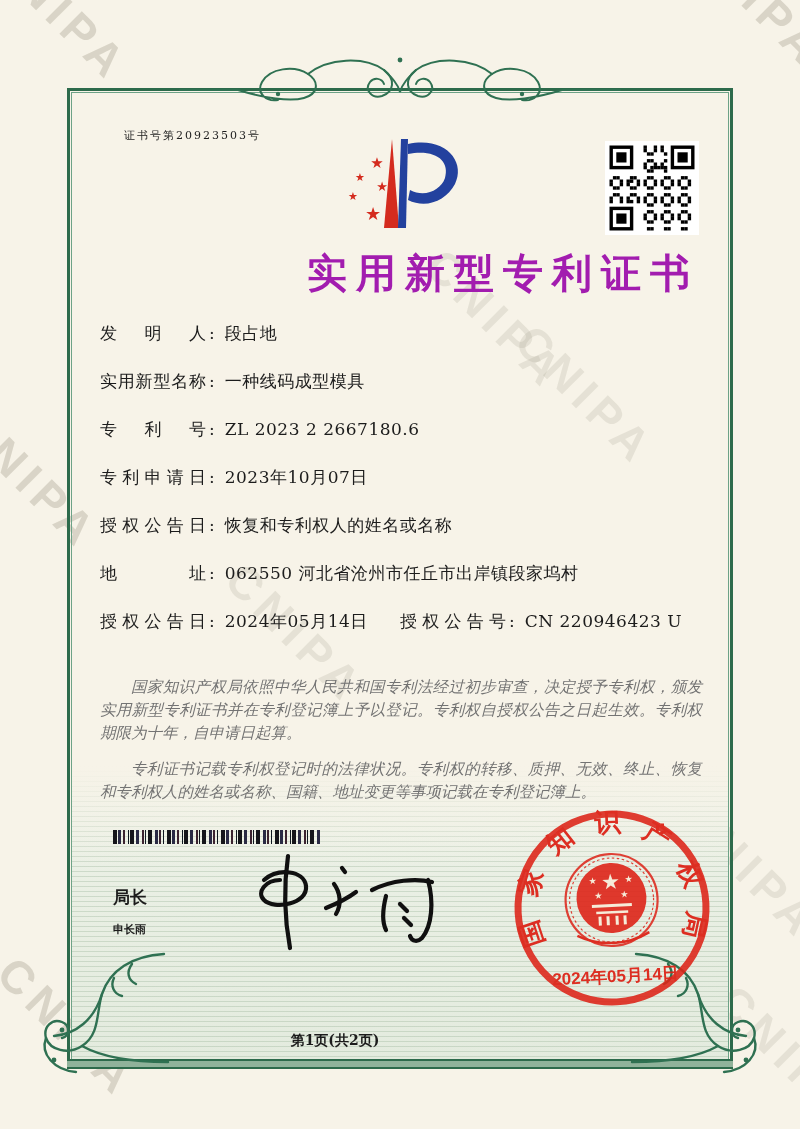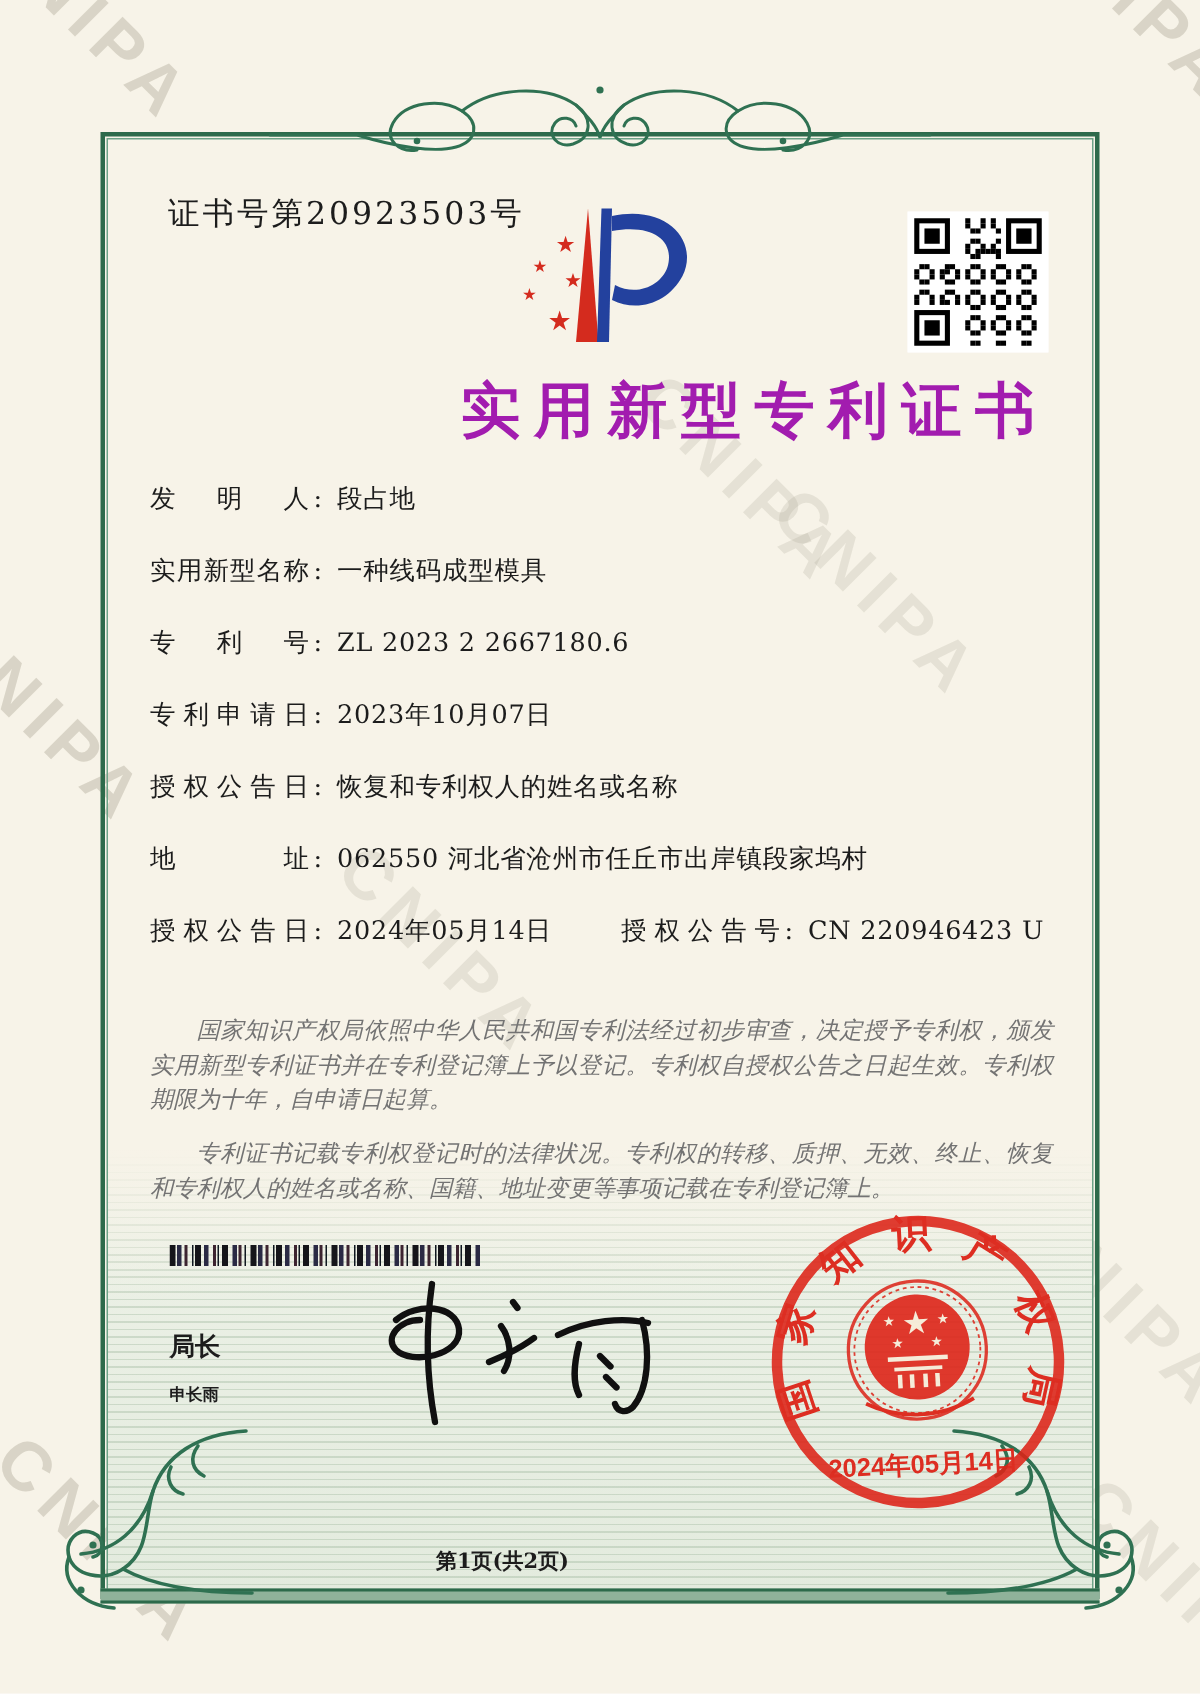--- a/index.html
+++ b/index.html
@@ -48,34 +48,34 @@
   .frame .bottom-band{
     position:absolute; left:-3px; right:-3px; bottom:-6px; height:6px;
     background:#8fb29a; border-top:2px solid #2d6a4b; border-bottom:2px solid #2d6a4b;
   }
   
   .crest{position:absolute; z-index:3; left:178px; top:50px; width:444px; height:64px;}
   .corner{position:absolute; z-index:3; width:140px; height:128px;}
   .corner.left{left:36px; top:950px;}
   .corner.right{left:624px; top:950px; transform:scaleX(-1);}
   
-  .cert-no{position:absolute; z-index:4; left:112px; top:128px; font-size:21px; letter-spacing:2px;text-align:center;}
+  .cert-no{position:absolute; z-index:4; left:124px; top:128px; font-size:11px; letter-spacing:2px;text-align:center;}
   .logo{position:absolute; z-index:4; left:342px; top:136px; width:132px; height:100px;}
   .qr{position:absolute; z-index:4; left:605px; top:141px; width:94px; height:94px; background:#ffffff; padding:0;}
   .title{
     position:absolute; z-index:4; left:67px; top:246px; width:632px;
     text-align:right; font-size:40px; font-weight:bold; letter-spacing:9px; color:#a21caf;
   }
   
   .fields{position:absolute; z-index:4; left:100px; top:322px; width:604px; font-size:17px;}
   .frow{margin-bottom:25px; line-height:23px; position:relative; white-space:nowrap;}
   .flabel{display:inline-block; width:106px; text-align:justify; text-align-last:justify; vertical-align:top;}
   .fcolon{display:inline-block; margin:0 10px 0 3px;}
   .fvalue{letter-spacing:0.5px;}
-  .fgroup2{position:absolute; left:300px; top:0;margin-left:14px;}
+  .fgroup2{position:absolute; left:300px; top:0;}
   
   .paras{
     position:absolute; z-index:4; left:100px; top:652px; width:602px;
     font-size:15.5px; line-height:23px; font-style:italic; color:#737373;margin-top:24px;
   }
   .paras p{margin:0 0 13px 0; text-indent:2em; text-align:justify;}
   
   .barcode{position:absolute; z-index:4; left:113px; top:830px; width:207px; height:14px;}
   .sig-title{position:absolute; z-index:4; left:113px; top:886px;
     font-family:"Liberation Sans","DejaVu Sans",sans-serif; font-weight:bold; font-size:17px;}

